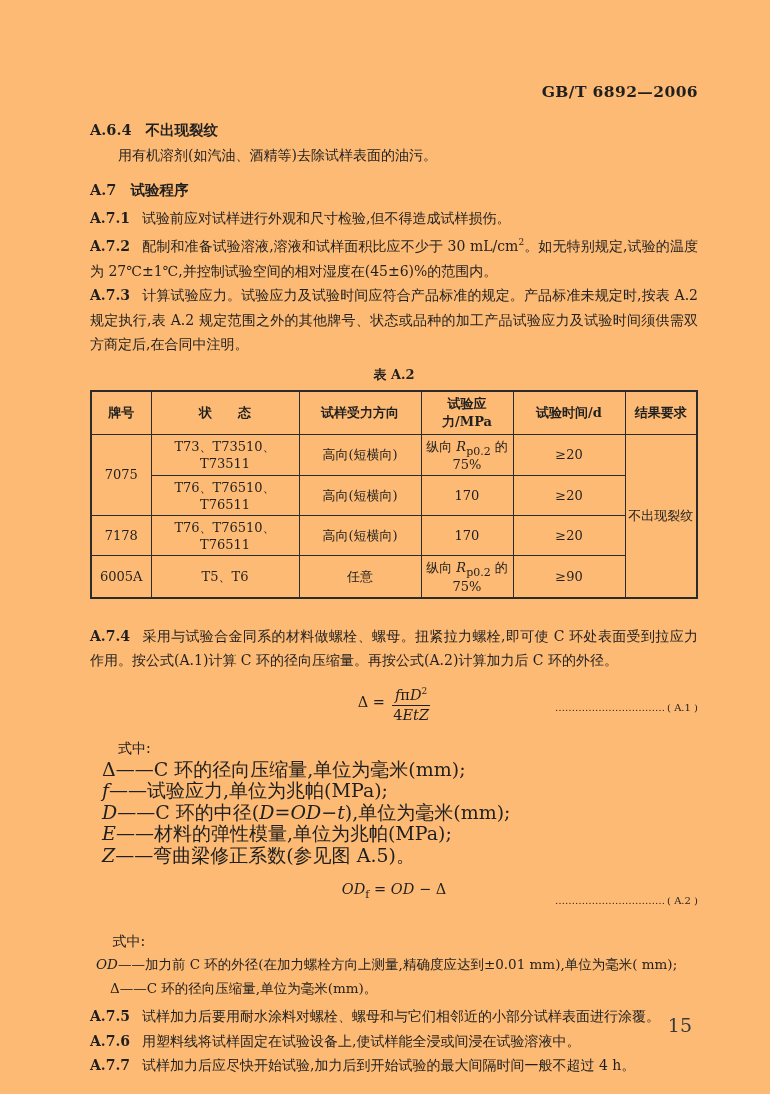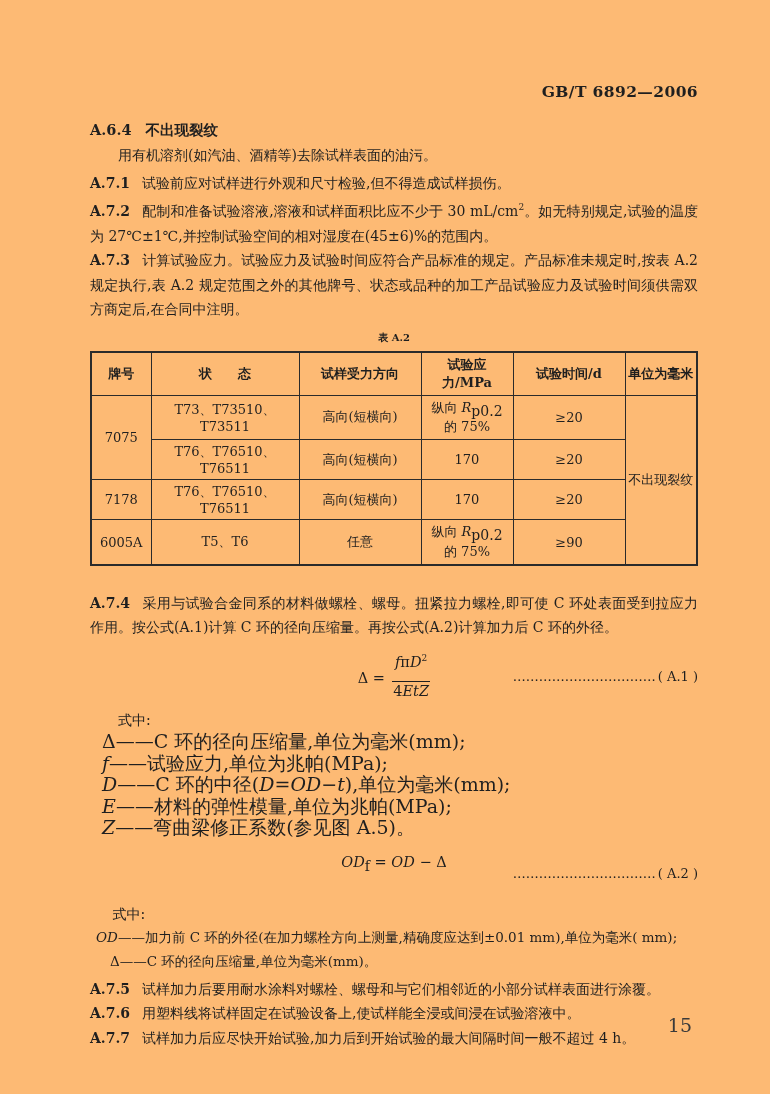--- a/index.html
+++ b/index.html
@@ -16,57 +16,60 @@
 
   .h-sub { font-weight:bold; font-size:14.5px; margin:0 0 3px 0; }
   .h-sec { font-weight:bold; font-size:14.5px; margin:14px 0 6px 0; }
   .hnum { margin-right:14px; }
 
   .indent { text-indent:2em; font-size:14px; line-height:24px; margin-bottom:4px; }
 
   .clause { font-size:14px; line-height:24.5px; text-align:justify; }
   .cnum { font-weight:bold; margin-right:12px; white-space:nowrap; }
 
-  .tbl-title { text-align:center; font-weight:bold; font-size:10px; margin:9px 0 6px 0; }
+  .tbl-title { text-align:center; font-weight:bold; font-size:13px; margin:9px 0 6px 0; }
   table.tbl { width:100%; border-collapse:collapse; border:2px solid #2b2b2b; font-size:13px; margin-bottom:25px; }
   table.tbl th, table.tbl td { border:1px solid #2b2b2b; text-align:center; vertical-align:middle; padding:3px 2px; }
   table.tbl th { font-weight:bold; height:27px; }
   table.tbl td { height:28px; }
 
   .formula { position:relative; text-align:center; margin:13px 0 9px 0; min-height:42px; }
   .f-main { display:inline-block; font-size:14.5px; }
   .frac { display:inline-block; vertical-align:-0.95em; text-align:center; margin-left:7px; }
-  .fnum { display:block; padding:0 3px 11px 3px; border-bottom:1px solid #1f1f1f; line-height:1.15; }
+  .fnum { display:block; padding:0 3px 2px 3px; border-bottom:1px solid #1f1f1f; line-height:1.15; }
   .fden { display:block; padding-top:1px; line-height:1.15; }
-  .f-right { position:absolute; right:0; top:50%; transform:translateY(-50%); font-size:13px; white-space:nowrap; }
+  .f-right { position:absolute; right:0; top:50%; transform:translateY(-50%); font-size:10px; white-space:nowrap; }
   .f-dots { letter-spacing:0; margin-right:2px; }
 
   .shizhong { text-indent:2em; font-size:14px; line-height:22px; margin-top:2px; }
   .defs1 { margin-left:12px; font-size:19px; line-height:21.5px; }
   .defs2 { margin-left:6px;  font-size:13.5px; line-height:24px; margin-bottom:4px; }
   .def-line { text-align:left; }
 
   .page-num { position:absolute; right:78px; top:1014px; font-size:19px; color:#3a3a3a; }
 
   i { font-style:italic; }
-  sub { font-size:14px; }
+  sub { font-size:11px; }
   sup { font-size:9px; }
 </style>
 </head>
 <body>
 
 <div class="page">
 
   <div class="doc-header">GB/T 6892—2006</div>
 
   <div class="h-sub">
     <span class="hnum">A.6.4</span><span>不出现裂纹</span>
   </div>
   <p class="indent">用有机溶剂(如汽油、酒精等)去除试样表面的油污。</p>
 
+  <div class="h-sec">
+    <span class="hnum">A.7</span><span>试验程序</span>
+  </div>
 
   <p class="clause"><b class="cnum">A.7.1</b><span>试验前应对试样进行外观和尺寸检验,但不得造成试样损伤。</span></p>
   <p class="clause"><b class="cnum">A.7.2</b><span>配制和准备试验溶液,溶液和试样面积比应不少于 30 mL/cm<sup>2</sup>。如无特别规定,试验的温度为 27℃±1℃,并控制试验空间的相对湿度在(45±6)%的范围内。</span></p>
   <p class="clause"><b class="cnum">A.7.3</b><span>计算试验应力。试验应力及试验时间应符合产品标准的规定。产品标准未规定时,按表 A.2 规定执行,表 A.2 规定范围之外的其他牌号、状态或品种的加工产品试验应力及试验时间须供需双方商定后,在合同中注明。</span></p>
 
   <div class="tbl-title">表 A.2</div>
 
   <table class="tbl">
     <colgroup>
       <col style="width:60px">
@@ -76,21 +79,21 @@
         <col style="width:112px">
         <col>
     </colgroup>
     <thead>
       <tr>
         <th>牌号</th>
         <th>状　　态</th>
         <th>试样受力方向</th>
         <th>试验应力/MPa</th>
         <th>试验时间/d</th>
-        <th>单位为毫米</th>
+        <th>结果要求</th>
       </tr>
     </thead>
     <tbody>
       <tr>
         <td rowspan="2">7075</td>
         <td>T73、T73510、T73511</td>
         <td>高向(短横向)</td>
         <td>纵向 <i>R</i><sub>p0.2</sub> 的 75%</td>
         <td>≥20</td>
         <td rowspan="4">不出现裂纹</td>

